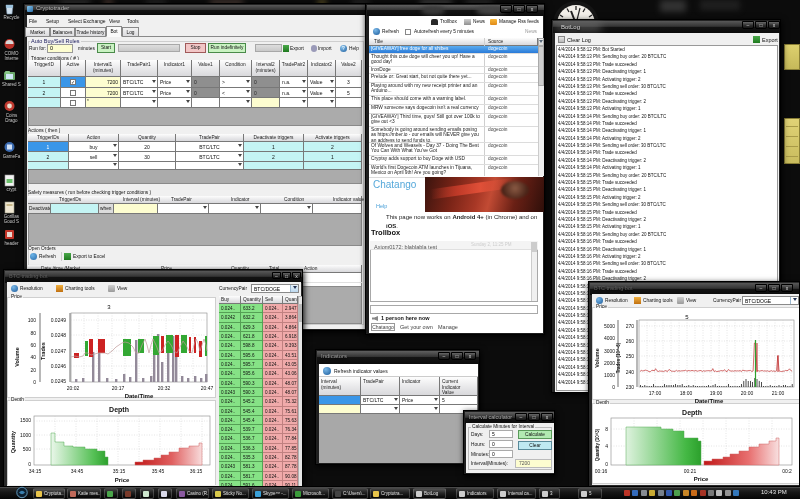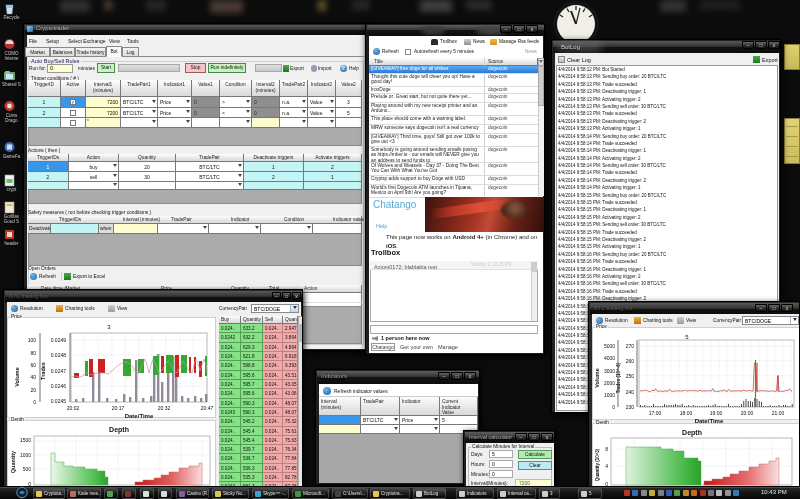--- a/index.html
+++ b/index.html
@@ -1,16 +1,16 @@
 <!DOCTYPE html>
 <html><head><meta charset="utf-8"><style>
 *{margin:0;padding:0;box-sizing:border-box;font-family:"Liberation Sans",sans-serif;}
 body{width:800px;height:499px;position:relative;overflow:hidden;background:#0b0b0b;}
 .ab{position:absolute;}
-.win{position:absolute;box-shadow:1px 2px 6px rgba(0,0,0,.95);overflow:hidden;margin-top:20px;}
+.win{position:absolute;box-shadow:1px 2px 6px rgba(0,0,0,.95);overflow:hidden;}
 .tbt{position:absolute;font-size:6px;color:#d8d8d8;text-shadow:0 1px 2px #000;white-space:nowrap;}
 .cb{position:absolute;background:linear-gradient(#686868,#2e2e2e 55%,#161616);border:1px solid #000;border-radius:0 0 2px 2px;color:#ddd;font-size:5px;text-align:center;}
 .lbl{position:absolute;font-size:6px;color:#111;white-space:nowrap;}
 .l5{position:absolute;font-size:4.8px;color:#111;white-space:nowrap;}
 .l55{position:absolute;font-size:5.5px;color:#111;white-space:nowrap;}
 .cell{position:absolute;border-right:1px solid #787878;border-bottom:1px solid #787878;font-size:5px;color:#111;overflow:hidden;white-space:nowrap;}
 .hdr{background:linear-gradient(#fdfdfd,#e8e8ea 55%,#d9d9dc);color:#222;}
 .cyan{background:#c4f4f4;}
 .yel{background:#fdfdd0;}
 .gry{background:#8f8f8f;color:#2a2a2a;}

